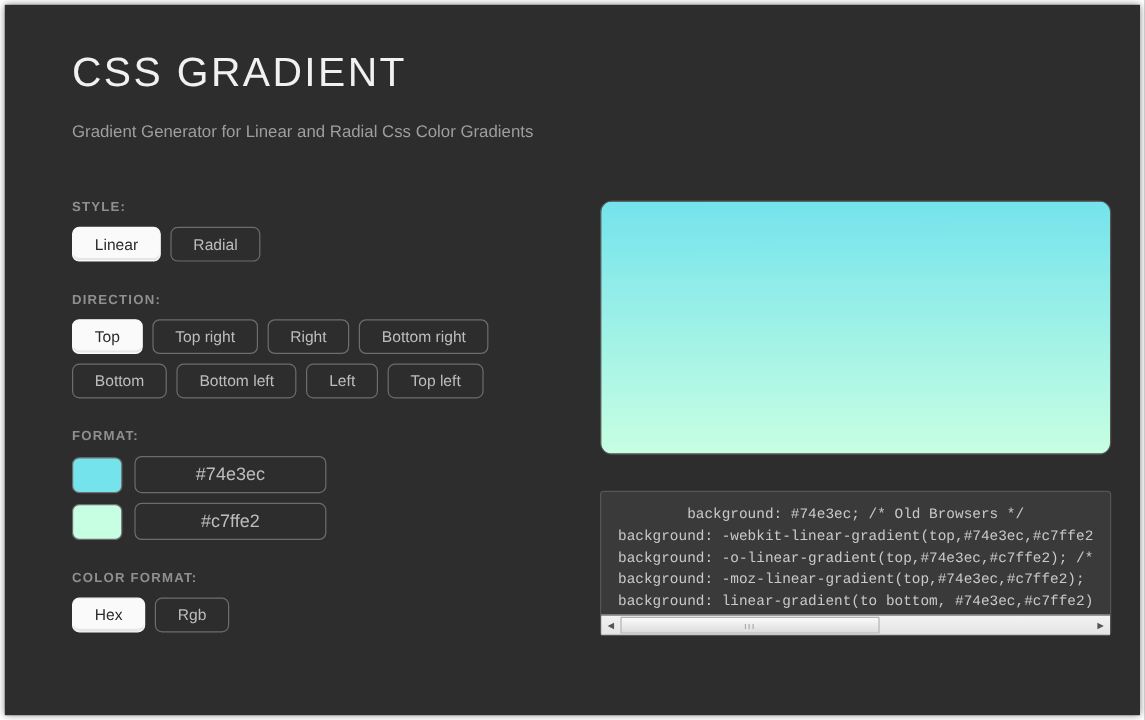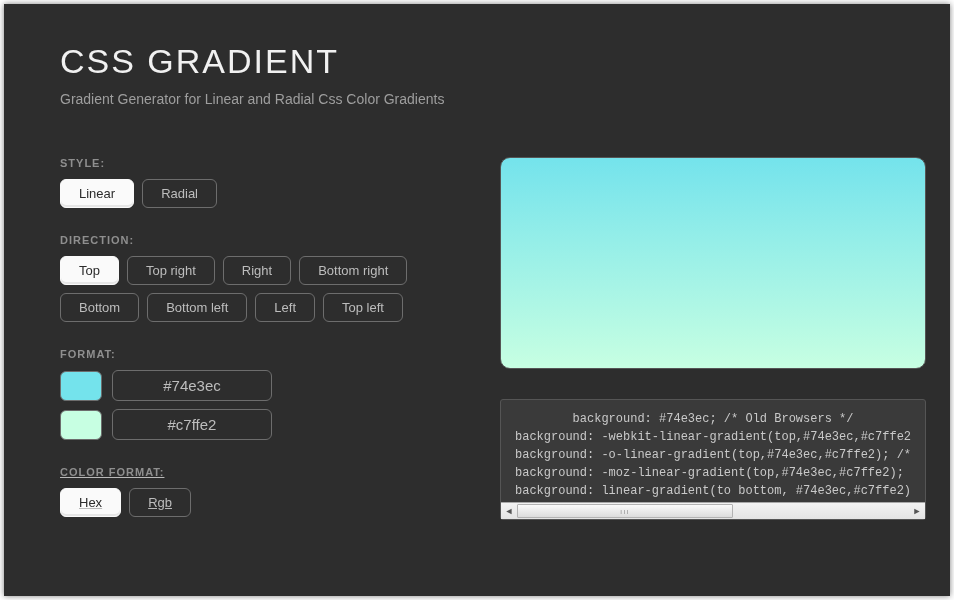--- a/index.html
+++ b/index.html
@@ -16,21 +16,21 @@
     padding: 38px 56px 30px 56px;
     color: #b9b9b9;
   }
   .title {
     font-size: 34px;
     font-weight: 300;
     letter-spacing: 2px;
     color: #f1f1f1;
   }
   .subtitle {
-    margin-top: 10px;
+    margin-top: 20px;
     font-size: 14px;
     font-weight: 300;
     color: #9e9e9e;
   }
   .columns {
     display: flex;
     margin-top: 50px;
     gap: 40px;
   }
   .left { flex: 0 0 400px; }
@@ -188,21 +188,21 @@
         <div class="color-row">
           <div class="swatch" style="background: rgb(116, 227, 236);"></div>
           <div class="color-label">#74e3ec</div>
         </div>
         <div class="color-row">
           <div class="swatch" style="background: rgb(199, 255, 226);"></div>
           <div class="color-label">#c7ffe2</div>
         </div>
       </div>
 
-      <div class="section" style="margin-bottom:0;text-decoration:underline;">
+      <div class="section" style="margin-bottom:0;">
         <div class="section-label">COLOR FORMAT:</div>
         <div class="btn-row">
           <button class="pill active">Hex</button>
           <button class="pill">Rgb</button>
         </div>
       </div>
 
     </div>
 
     <div class="right">

